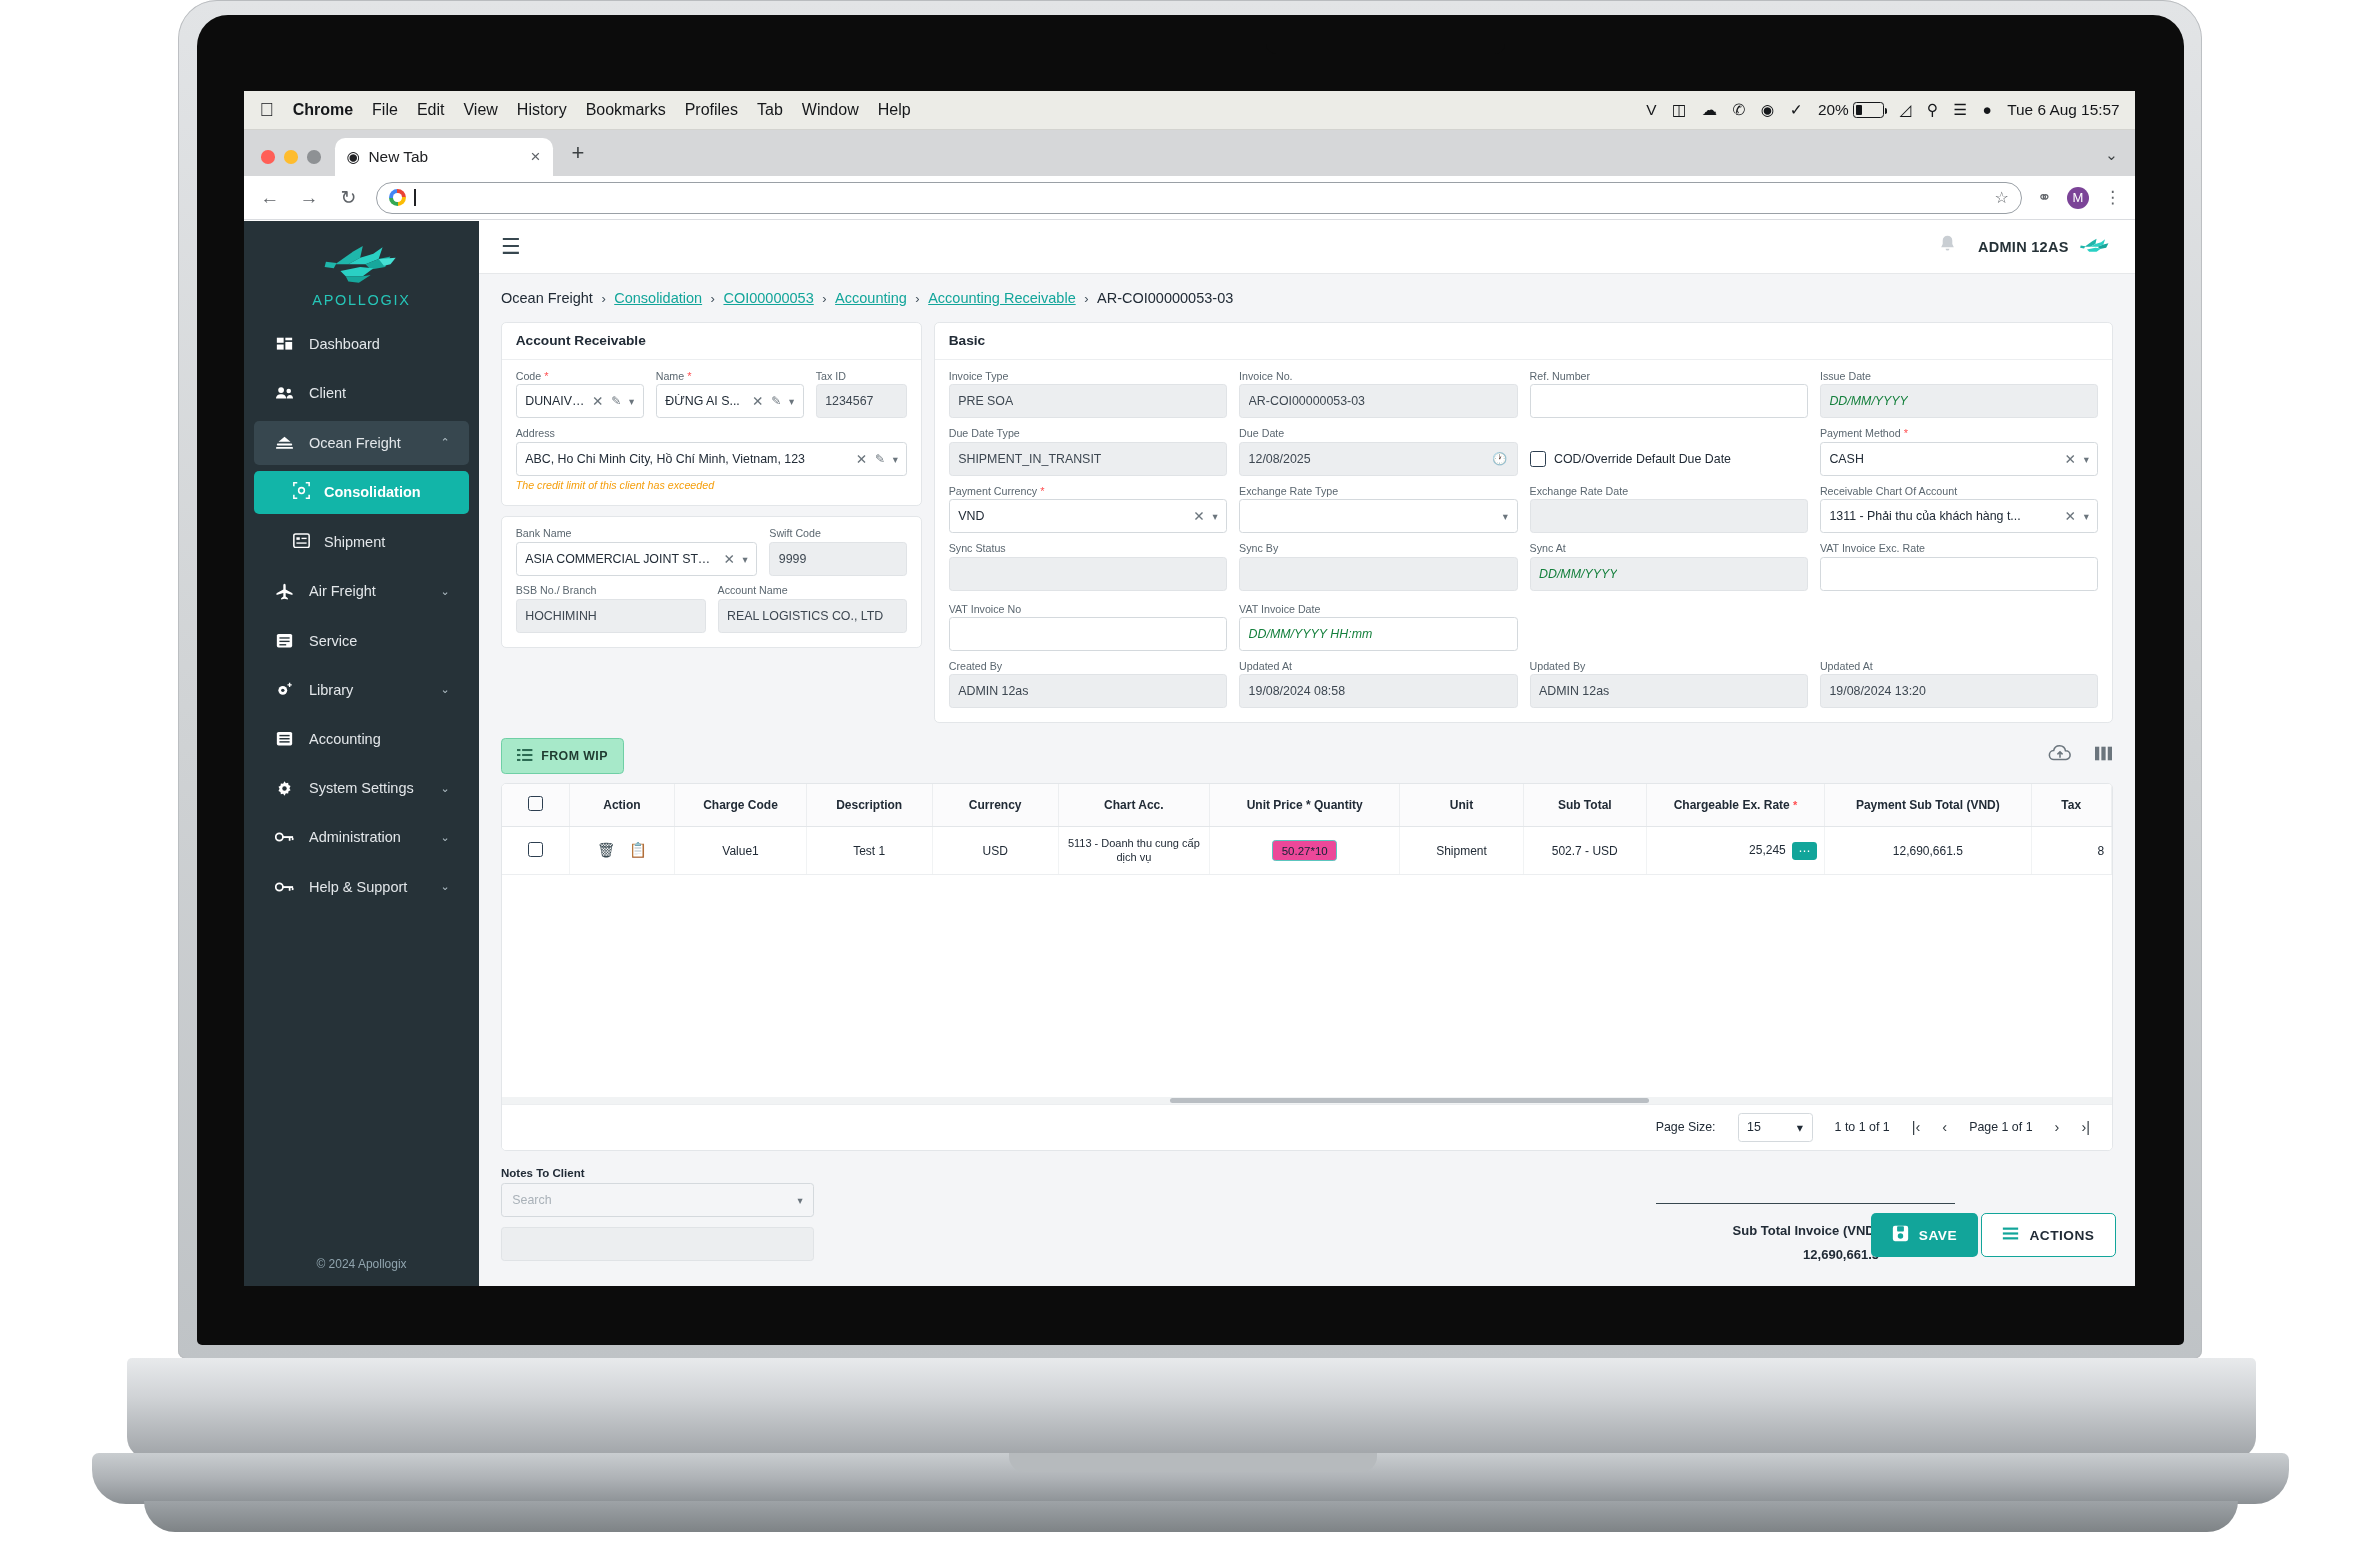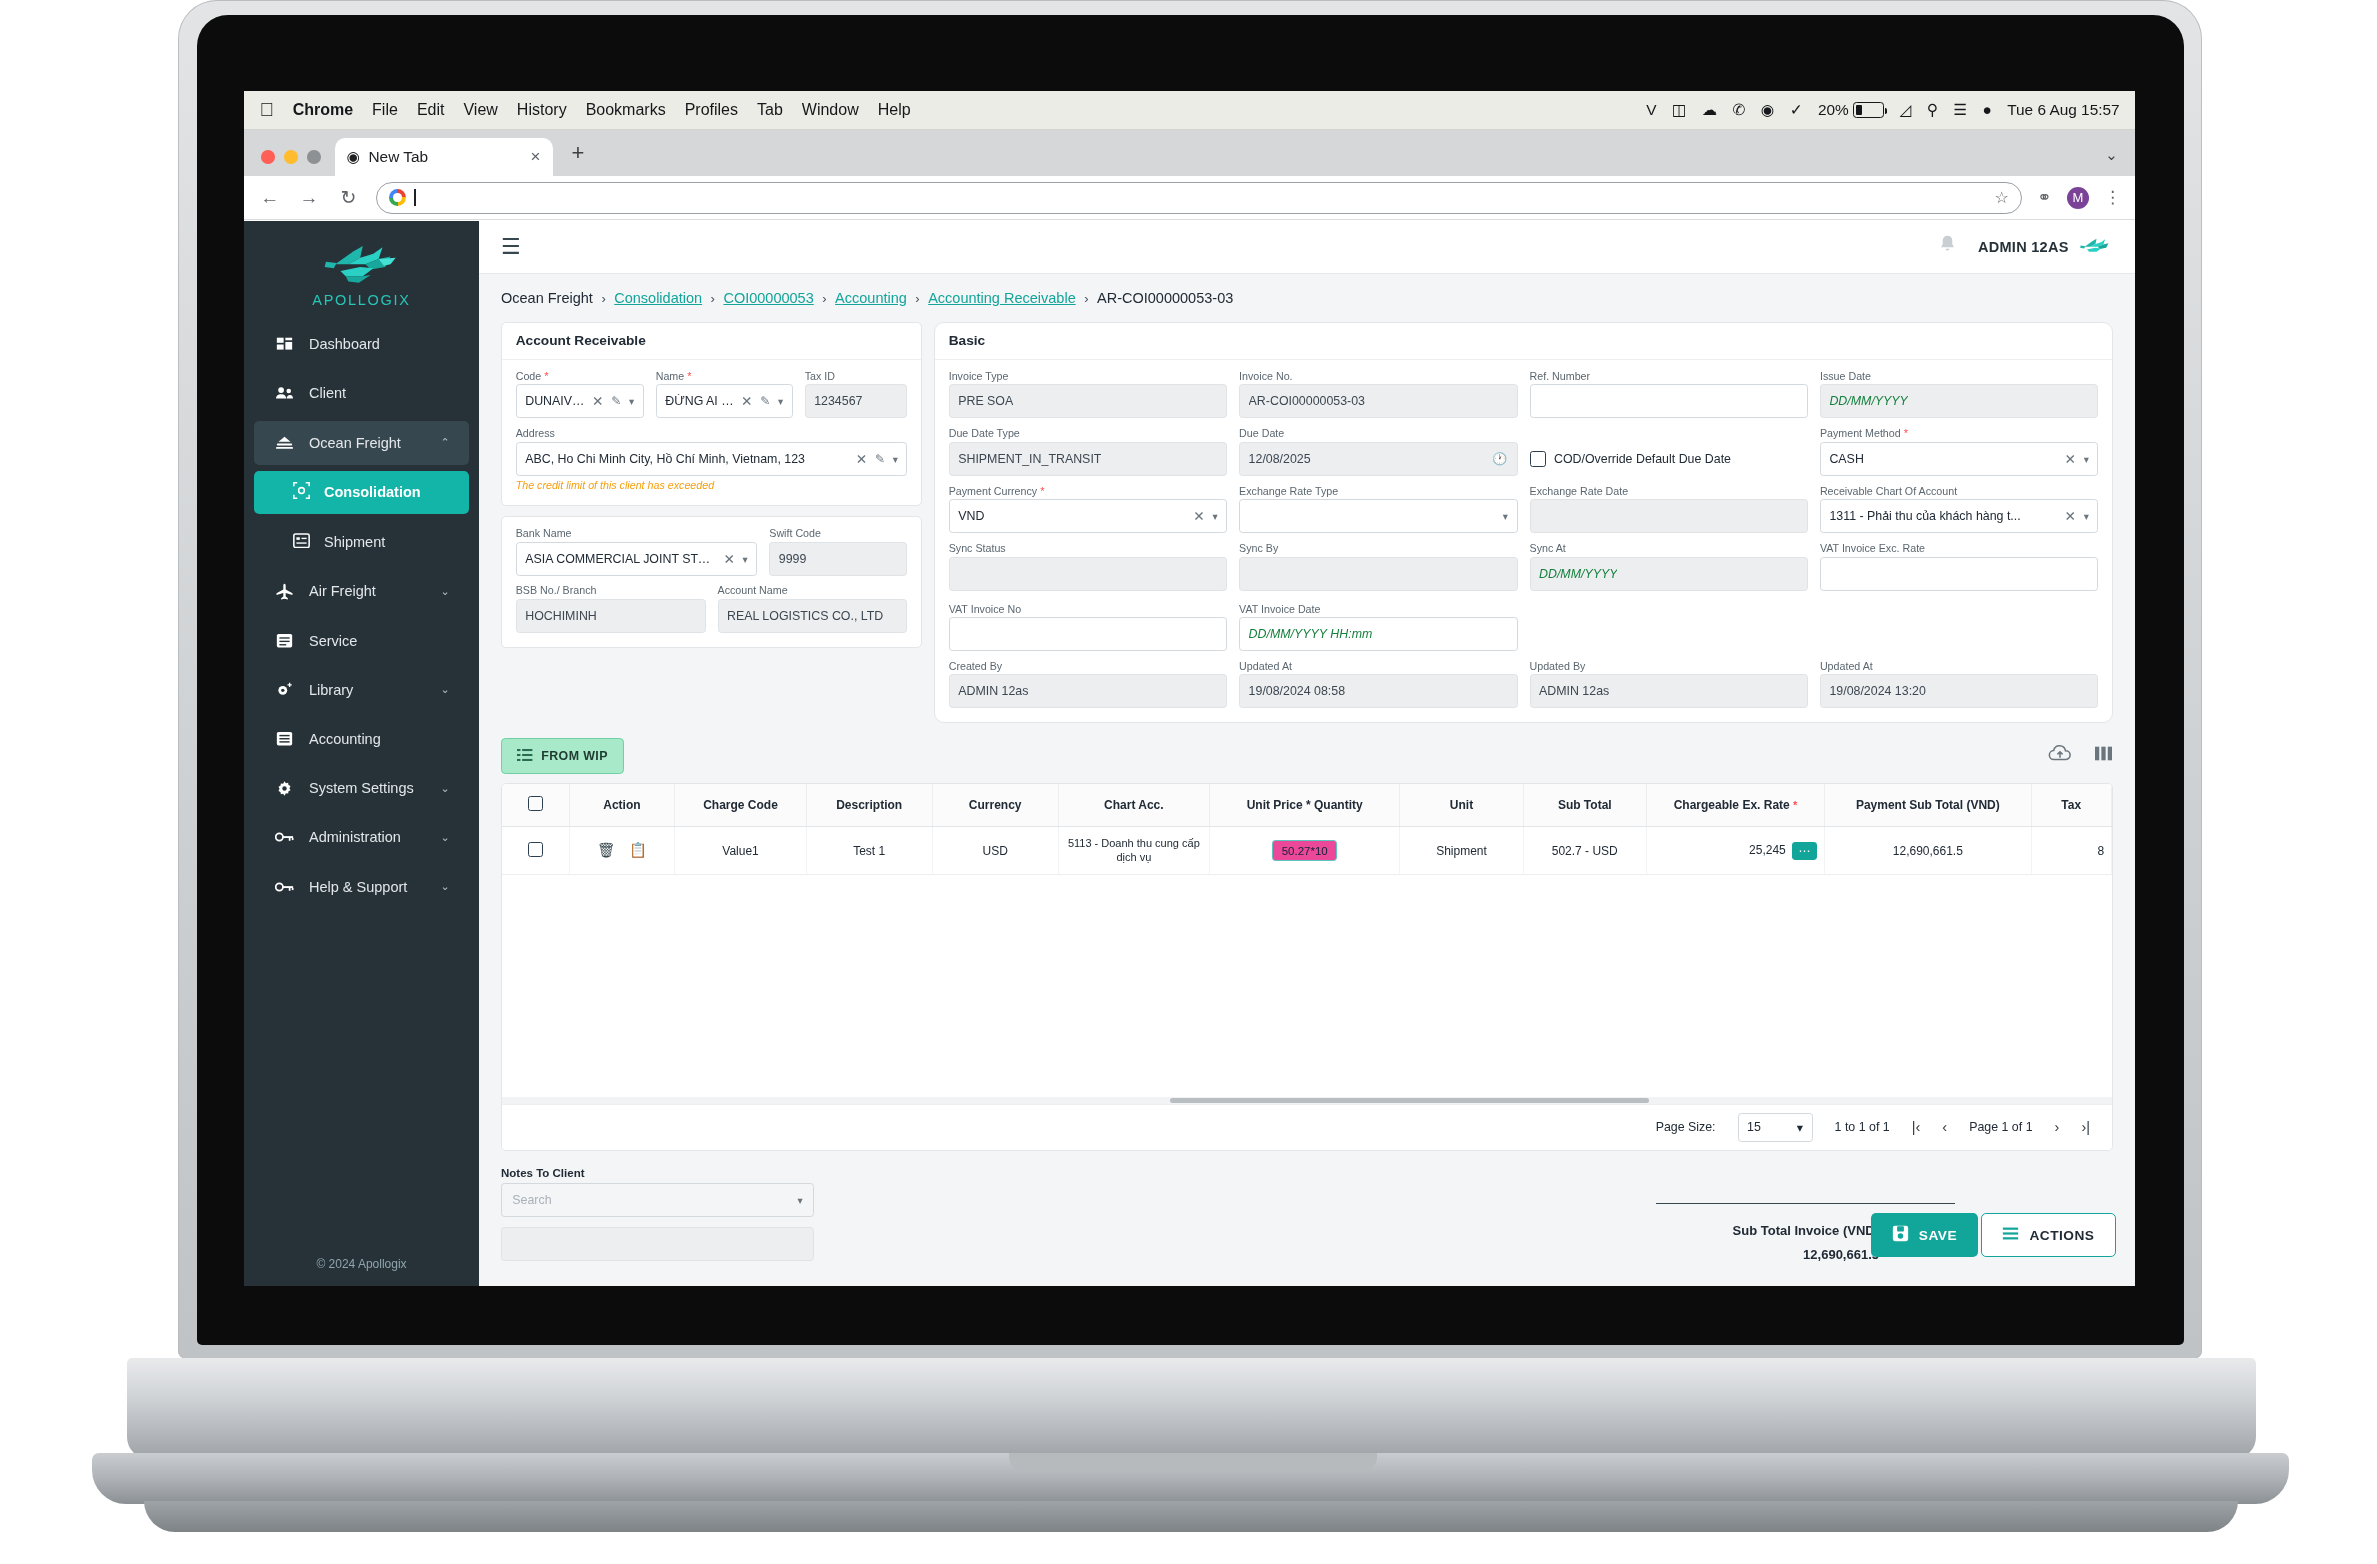--- a/index.html
+++ b/index.html
@@ -154,21 +154,21 @@
   .bc-sep { color:#42505c; font-size:13px; }
   .bc-current { color:#212b36; }
 
   .content { flex:1; padding:0 22px 0 22px; overflow:hidden; }
 
   .panels { display:flex; gap:12px; }
   .card { background:#fff; border:0.9px solid #e3e6e9; border-radius:5.1px; }
   .card-hd { padding:10.3px 13.7px; font-size:13.7px; color:#212b36; border-bottom:0.9px solid #eceef0; font-weight:bold;}
 
   .panel-left { width:421px; flex-shrink:0; display:flex; flex-direction:column; gap:10.3px;}
-  .panel-right { flex:1;border-radius:10px; }
+  .panel-right { flex:1; }
 
   .frm { padding:10.3px 13.7px 13.7px; }
   .row { display:flex; gap:12px; margin-bottom:8.5px; }
   .fg { display:flex; flex-direction:column; gap:2.6px; min-width:0; }
   .lbl { font-size:10.7px; color:#5b6770; white-space:nowrap; }
   .req { color:#ff4d4f; font-size:11px; }
   .ctl {
     height:34px; border:0.9px solid #d4d9dd; border-radius:3.4px; background:#fff;
     display:flex; align-items:center; padding:0 8.5px; font-size:12.4px; color:#212b36; gap:6.8px;
     overflow:hidden;
@@ -533,21 +533,21 @@
                       <span class="lbl"><span>Code</span> <span class="req">*</span></span>
                       <div class="ctl">
                         <span class="val">DUNAIVNS...</span>
                         <span class="icons">
                           <span class="x-ic">✕</span>
                           <span class="pen-ic">✎</span>
                           <span class="cv-ic">▾</span>
                         </span>
                       </div>
                     </div>
-                    <div class="fg" style="width:137px">
+                    <div class="fg" style="width:148px">
                       <span class="lbl"><span>Name</span> <span class="req">*</span></span>
                       <div class="ctl">
                         <span class="val">ĐỪNG AI S...</span>
                         <span class="icons">
                           <span class="x-ic">✕</span>
                           <span class="pen-ic">✎</span>
                           <span class="cv-ic">▾</span>
                         </span>
                       </div>
                     </div>

